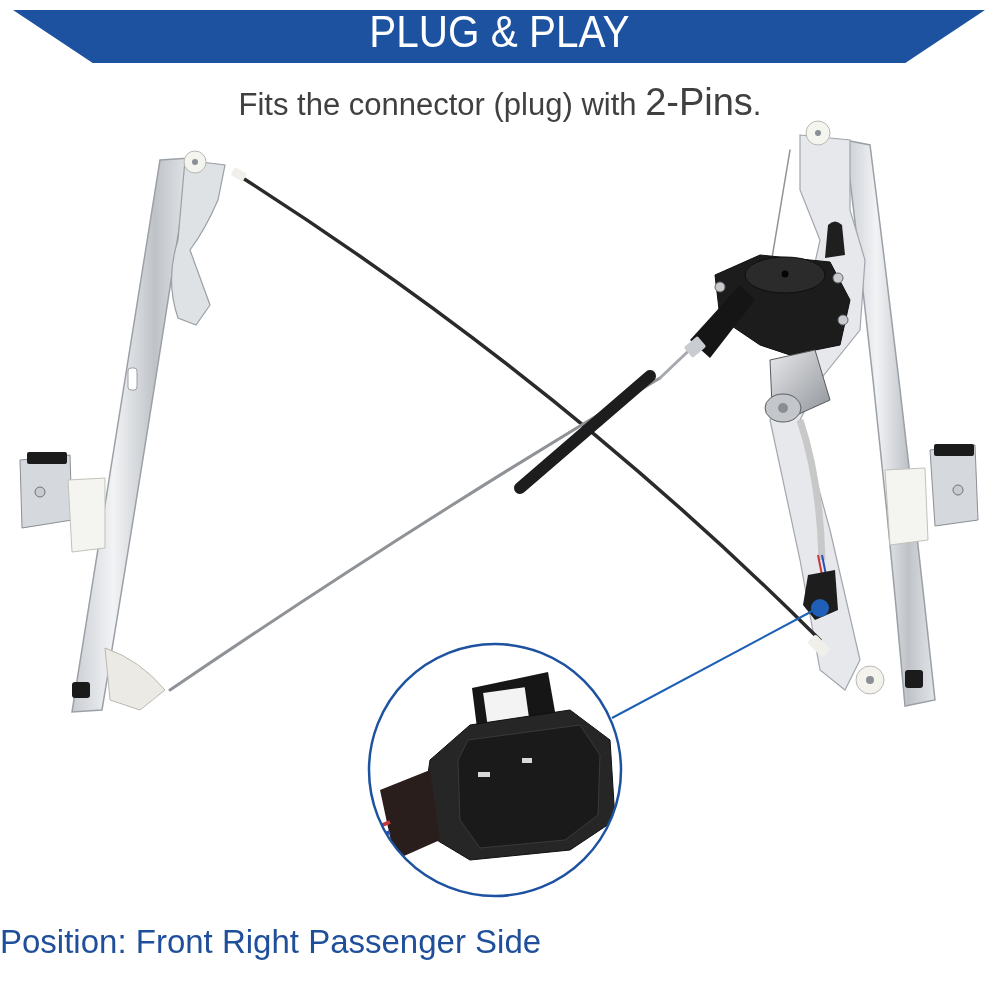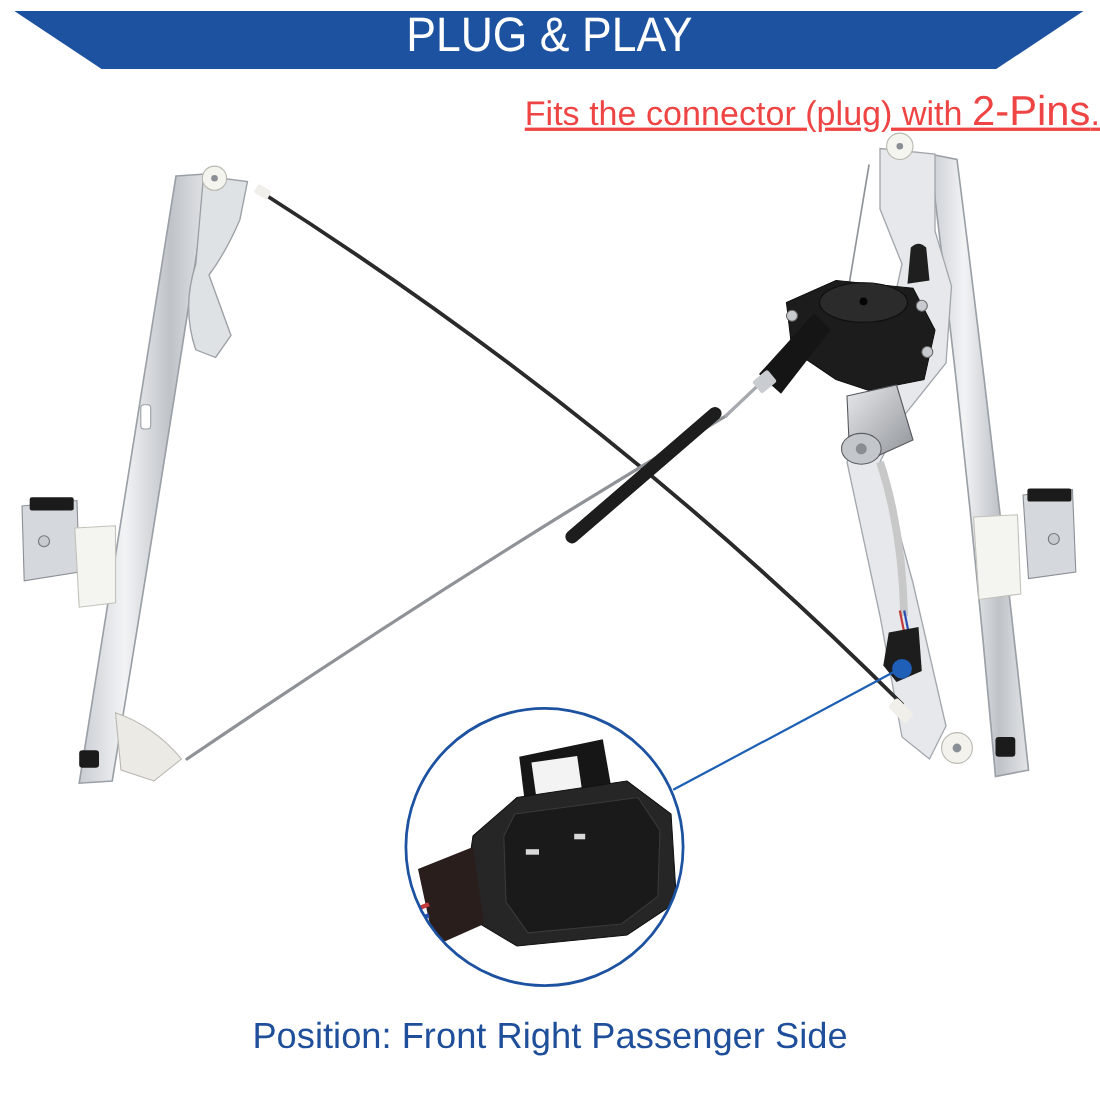--- a/index.html
+++ b/index.html
@@ -12,26 +12,26 @@
     position: absolute; left: 13px; top: 10px; width: 972px; height: 53px;
     background: #1c52a0;
     clip-path: polygon(0 0, 100% 0, 91.8% 100%, 8.2% 100%);
     display: flex; align-items: flex-start; justify-content: center;
   }
   .banner-title {
     color: #ffffff; font-size: 44px; font-weight: normal; letter-spacing: 0px;
     transform: scaleX(0.92); line-height: 1;
   }
   .subtitle {
-    position: absolute; left: 0; top: 82px; width: 1000px; text-align: right;
-    color: #ef4444; font-size: 31px; line-height: 40px; text-decoration: underline;
+    position: absolute; left: 0; top: 82px; width: 1000px; text-align: center;
+    color: #404040; font-size: 31px; line-height: 40px;
   }
   .subtitle .big { font-size: 38px; }
   .footer {
-    position: absolute; left: 0; top: 922px; width: 1000px; text-align: center;
+    position: absolute; left: 0; top: 922px; width: 1000px; 
     color: #1f4f9a; font-size: 33px; line-height: 40px;
   }
   .photo { position: absolute; left: 0; top: 0; width: 1000px; height: 1000px; }
 </style>
 </head>
 <body>
 
 <div class="banner">
   <span class="banner-title">PLUG &amp; PLAY</span>
 </div>

